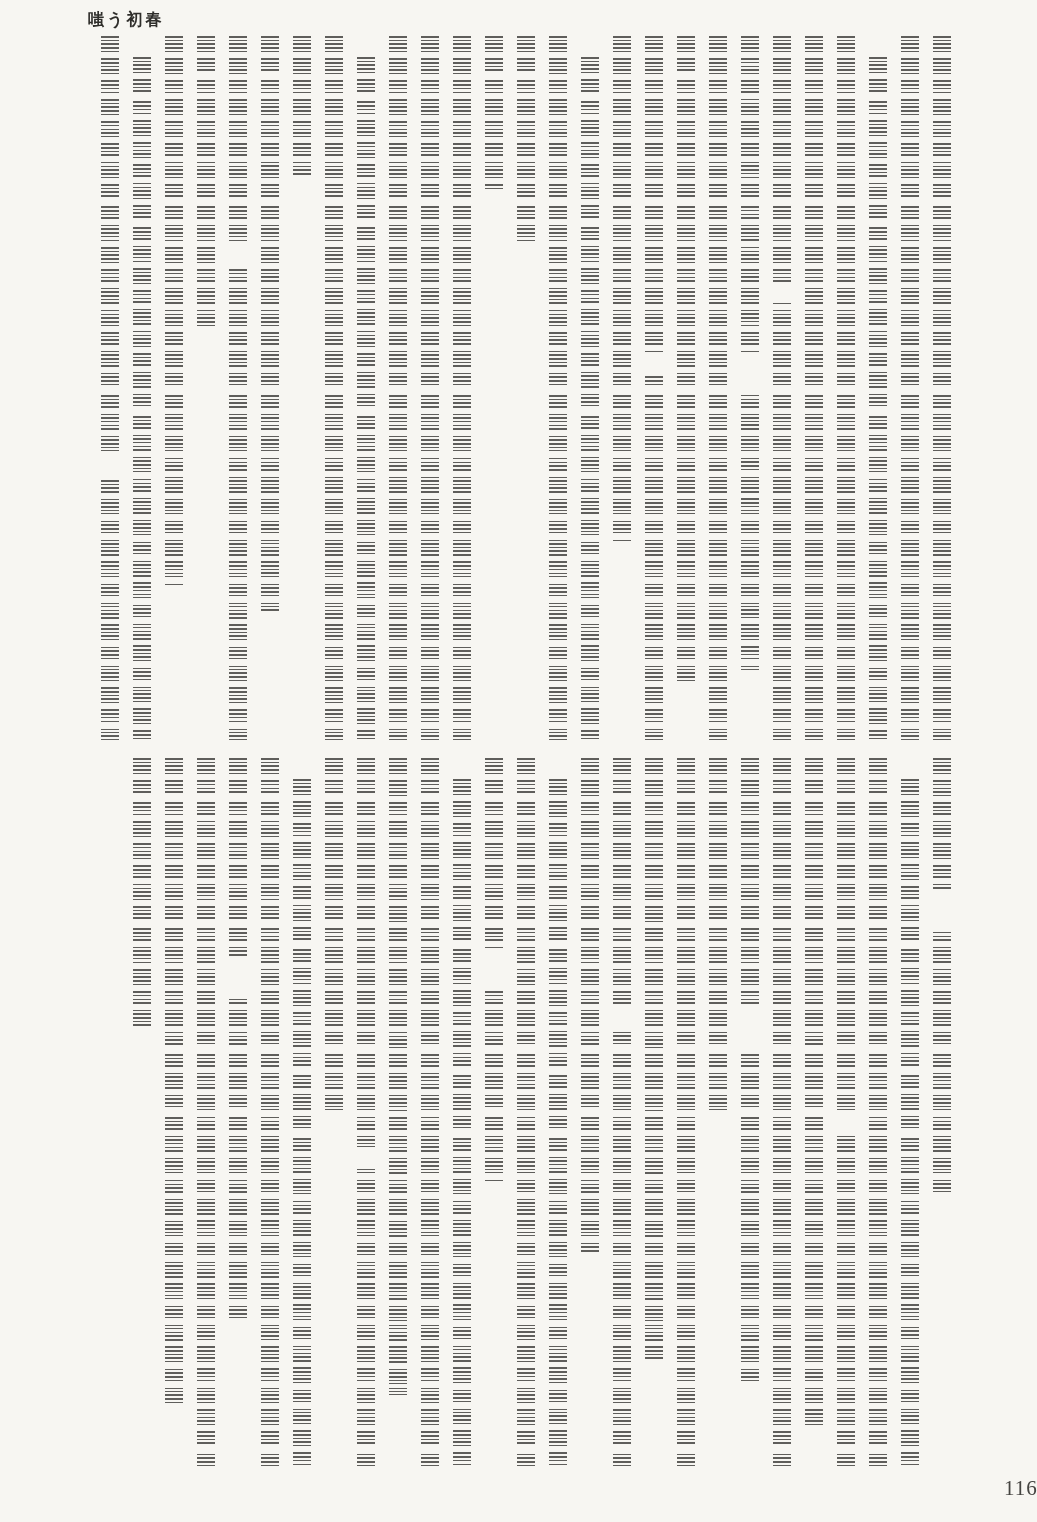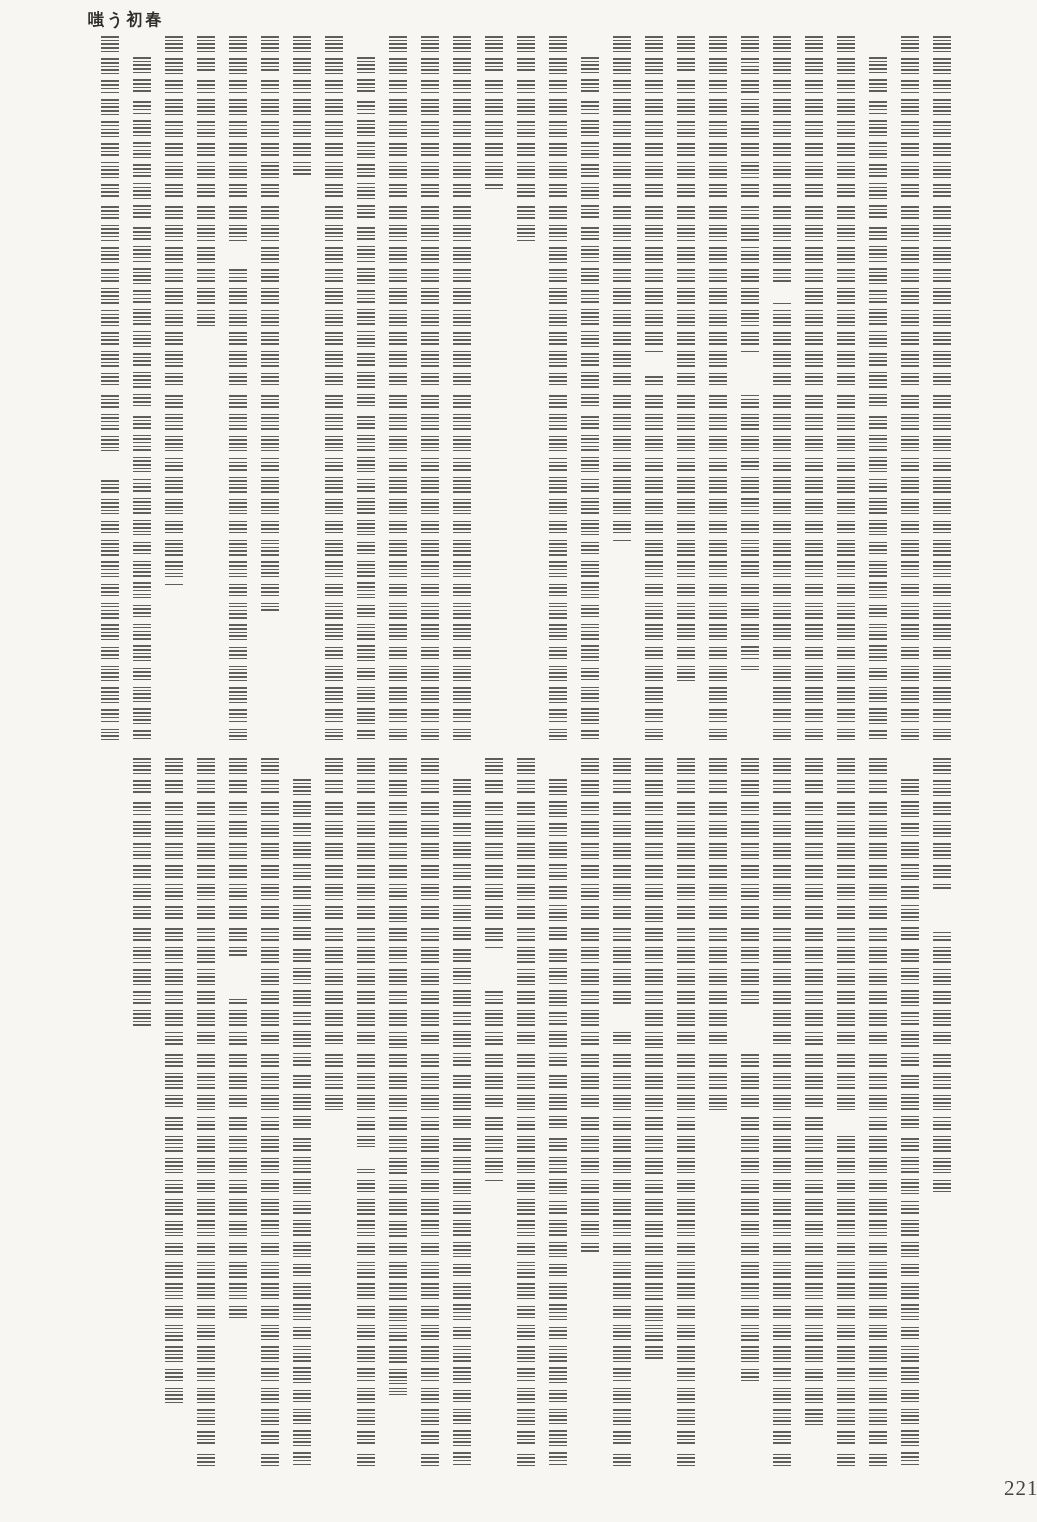--- a/index.html
+++ b/index.html
@@ -133,15 +133,15 @@
       <div class="col" style="margin-top: 21px; height: calc(100% - 21px);"></div>
       <div class="col" style="margin-top: 0px; height: calc(100% + 0px);"></div>
       <div class="col" style="margin-top: 0px; height: calc(80% + 0px);">
         <div class="gap" style="top: 35%; height: 42px;"></div>
       </div>
       <div class="col" style="margin-top: 0px; height: calc(100% + 0px);"></div>
       <div class="col" style="margin-top: 0px; height: calc(92% + 0px);"></div>
       <div class="col" style="margin-top: 0px; height: calc(38% + 0px);"></div>
     </div>
 
-  <div class="page-number">221</div>
+  <div class="page-number">116</div>
 
 </div>
 
 </body></html>

